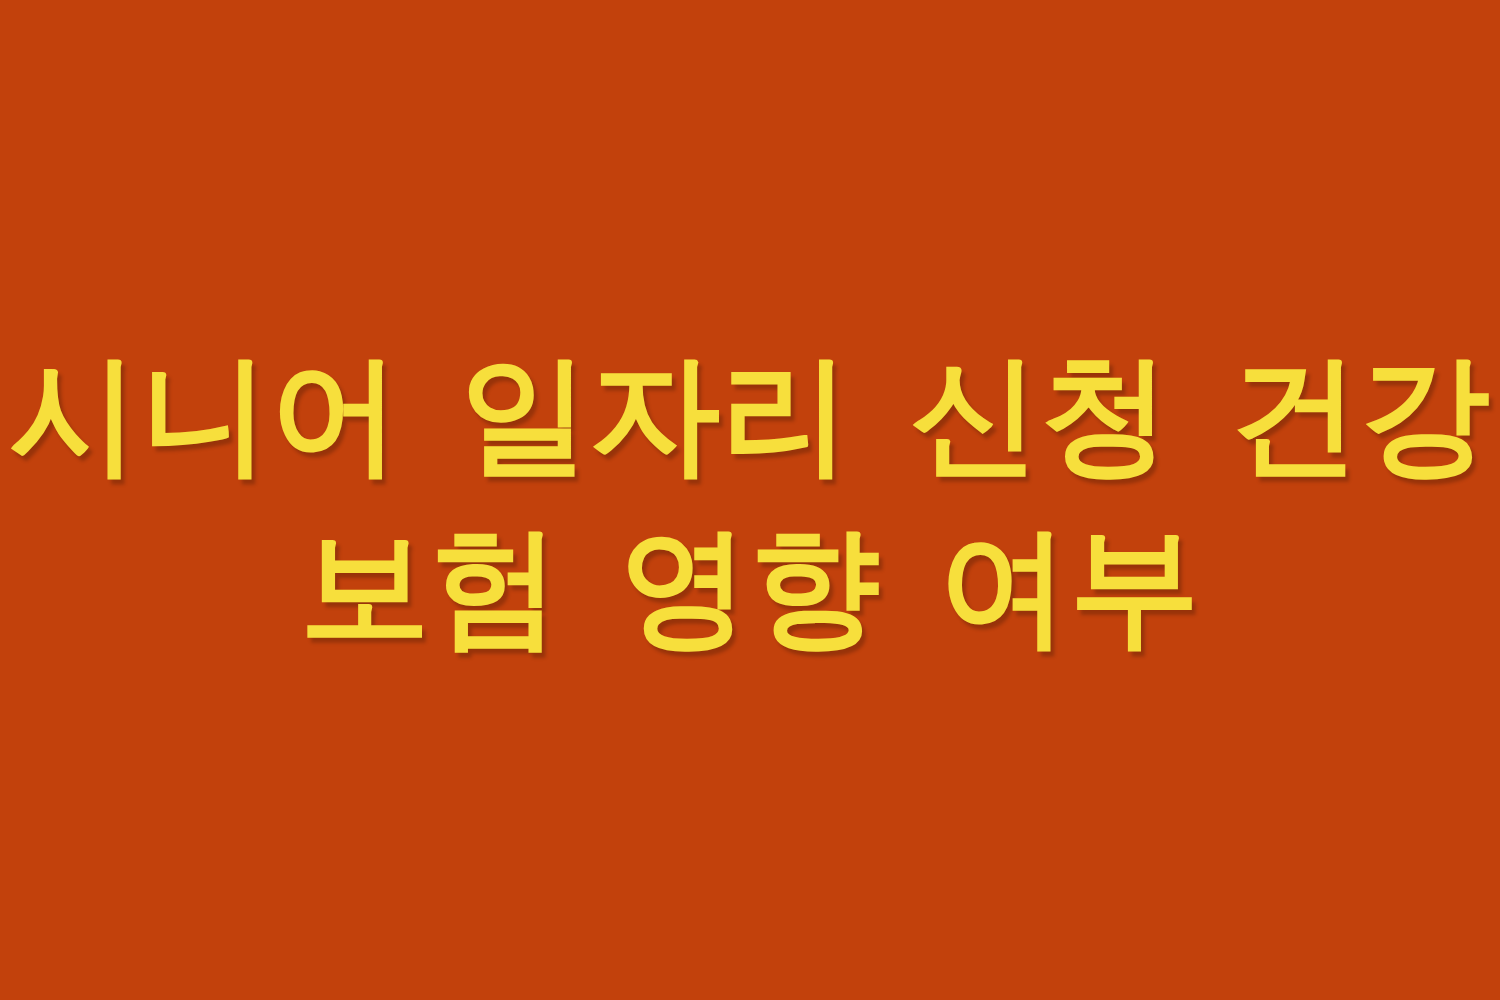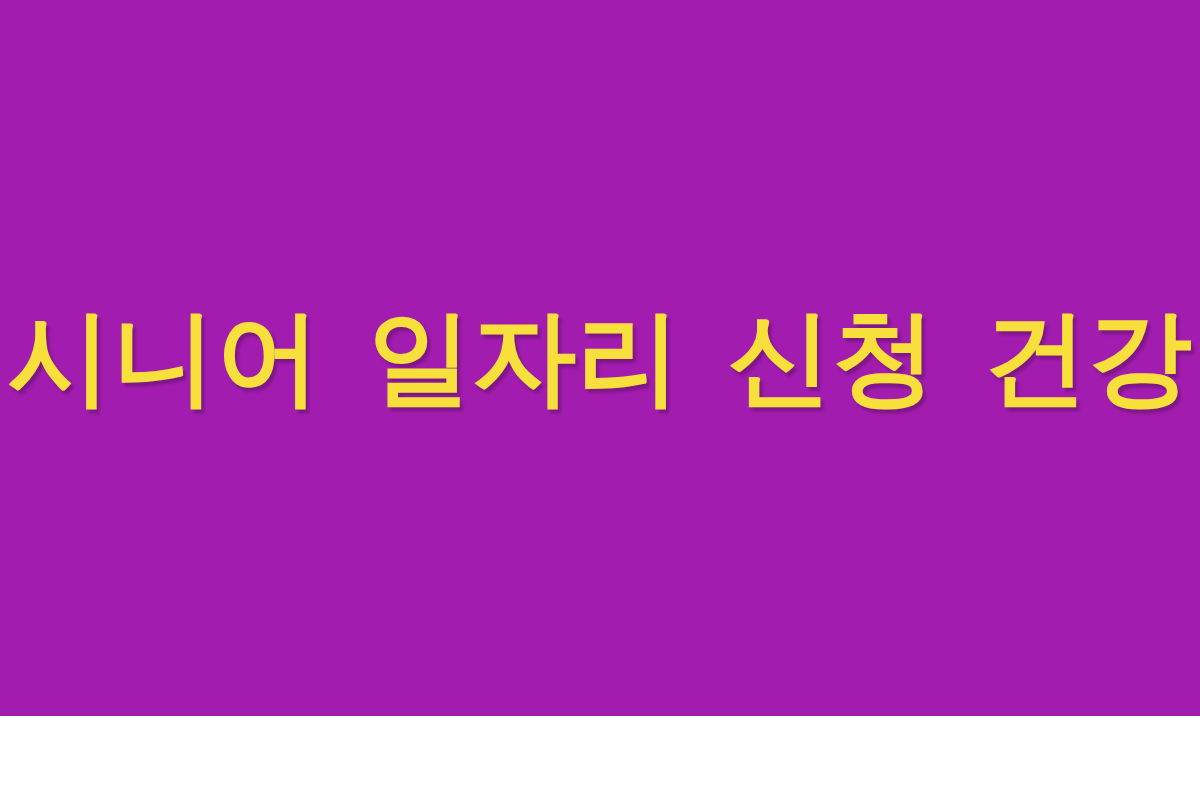--- a/index.html
+++ b/index.html
@@ -11,26 +11,26 @@
   body {
     width: 1200px;
     height: 800px;
     overflow: hidden;
     font-family: "DejaVu Sans", sans-serif;
   }
 
   .banner {
     position: relative;
     width: 1200px;
-    height: 716px;
+    height: 800px;
     box-sizing: border-box;
     display: flex;
     flex-direction: column;
     justify-content: center;
-    background-color: #a21caf;
+    background-color: #c2410c;
   }
 
   .banner-text {
     width: 100%;
     text-align: center;
     color: #f7df3c;
     font-family: "DejaVu Sans", sans-serif;
     font-weight: 700;
     font-size: 104px;
     line-height: 136px;
@@ -49,14 +49,15 @@
   .banner-line-1 {
     margin-bottom: 2px;
   }
 </style>
 </head>
 <body>
 
 <div class="banner">
   <div class="banner-text">
     <span class="banner-line banner-line-1">시니어 일자리 신청 건강</span>
+    <span class="banner-line banner-line-2">보험 영향 여부</span>
   </div>
 </div>
 
 </body></html>

